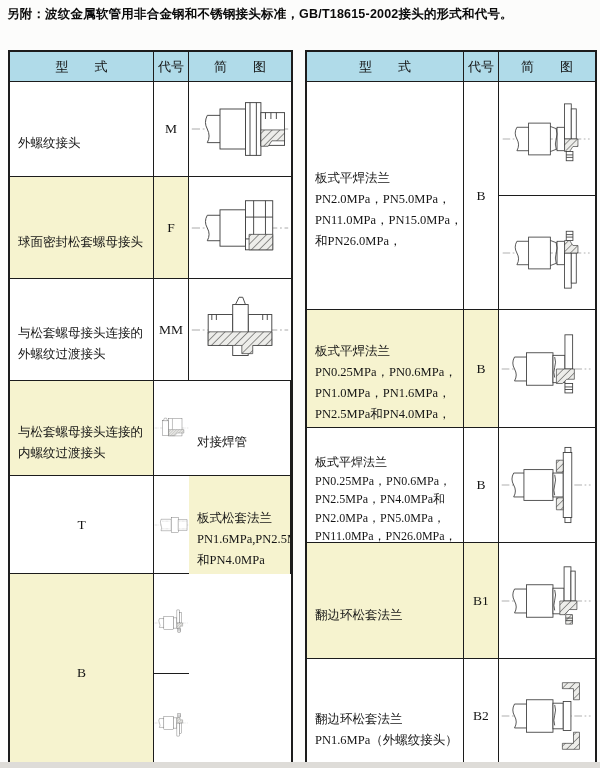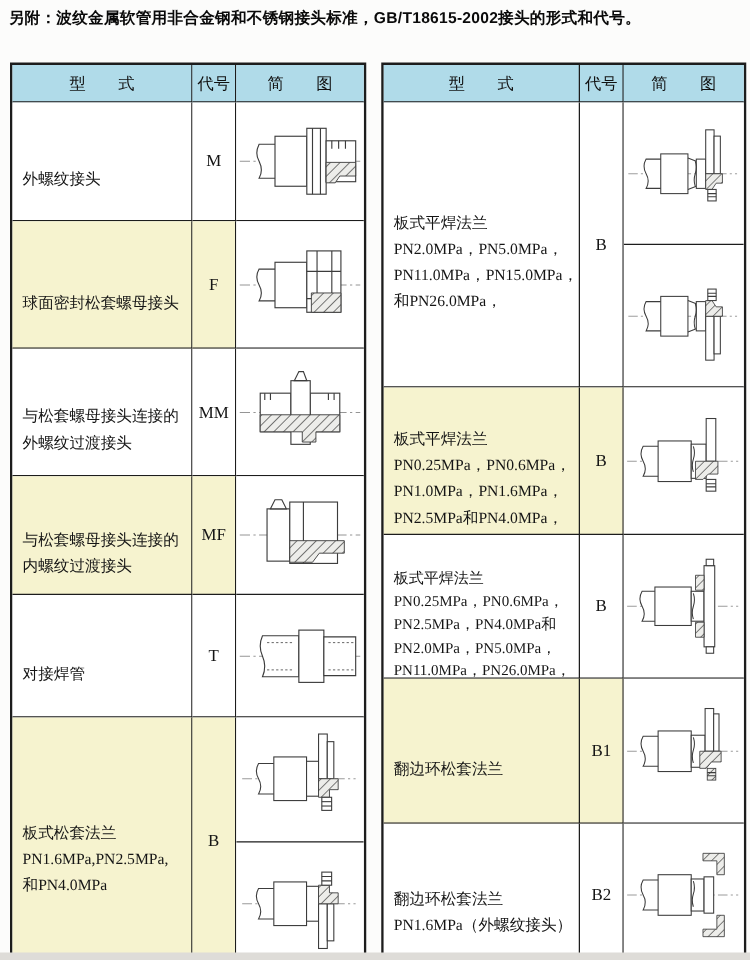--- a/index.html
+++ b/index.html
@@ -130,21 +130,20 @@
         <path class="ht" d="M20 47 H90 V62 H69 V71 H57 V62 H20 Z"></path>
       </svg>
     </div>
 
     <div class="cell type bR bB yellow">
       <div class="lines">
         <div>与松套螺母接头连接的</div>
         <div>内螺纹过渡接头</div>
       </div>
     </div>
-    <div class="cell code bR bB yellow">MF</div>
     <div class="cell fig bB">
       <svg class="dg" viewBox="0 0 110 90" width="100" height="86">
         <line class="cl" x1="2" y1="45" x2="108" y2="45"></line>
         <rect class="wh" x="26" y="22" width="20" height="46"></rect>
         <path class="wh" d="M29 22 L33 14 H39 L43 22 Z"></path>
         <rect class="wh" x="46" y="16" width="42" height="54"></rect>
         <line class="nf" x1="58" y1="16" x2="58" y2="70"></line>
         <path class="ht" d="M46 50 H94 V61 H72 L66 69 H46 Z"></path>
       </svg>
     </div>

